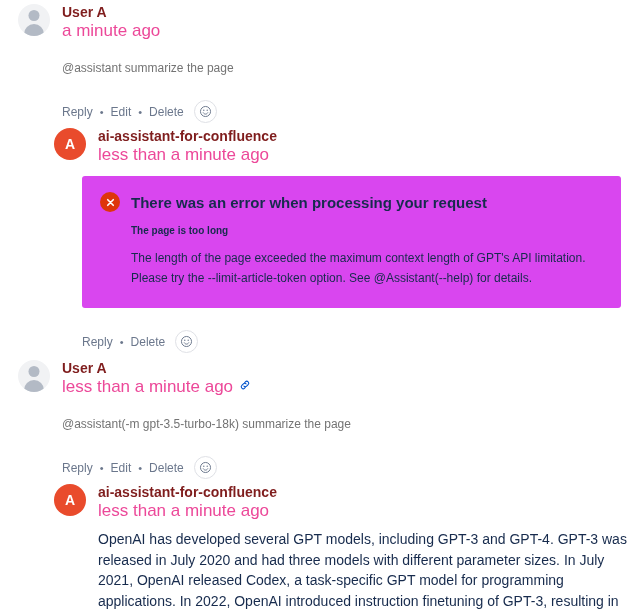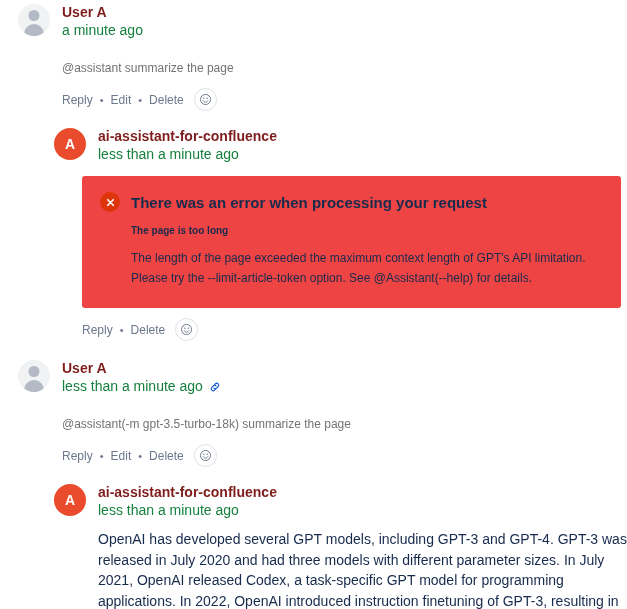--- a/index.html
+++ b/index.html
@@ -83,46 +83,46 @@
     min-width: 0;
   }
   .author {
     font-size: 14px;
     font-weight: 700;
     color: #7f1d1d;
     line-height: 17px;
     margin-bottom: 2px;
   }
   .meta {
-    font-size: 14px;
-    color: #15803d;
+    font-size: 17px;
+    color: #ec4899;
     line-height: 15px;
     display: flex;
-    align-items: center;
+    align-items: flex-start;
     gap: 6px;
   }
   .link-icon {
     display: inline-block;
     width: 12px;
     height: 12px;
     color: #0052cc;
   }
   .link-icon svg { display: block; }
   .text {
     font-size: 12px;
     line-height: 20px;
     color: #737373;
     margin-top: 20px;
   }
   .actions {
     display: flex;
     align-items: center;
     font-size: 12px;
     color: #6b778c;
-    margin-top: 10px;
+    margin-top: 22px;
     gap: 7px;
   }
   .actions .act {
     color: #6b778c;
     cursor: pointer;
   }
   .actions .sep {
     color: #6b778c;
     font-size: 11px;
   }
@@ -134,21 +134,21 @@
     background: #ffffff;
     display: inline-flex;
     align-items: center;
     justify-content: center;
     margin-left: 3px;
     cursor: pointer;
   }
   .emoji-btn svg { display: block; }
 
   .error-box {
-    background: #ef4444;
+    background: #d946ef;
     border-radius: 3px;
     padding: 16px 18px 20px 18px;
     margin-top: 14px;
     margin-left: 28px;
     margin-right: 8px;
   }
   .error-head {
     display: flex;
     align-items: center;
     gap: 11px;

